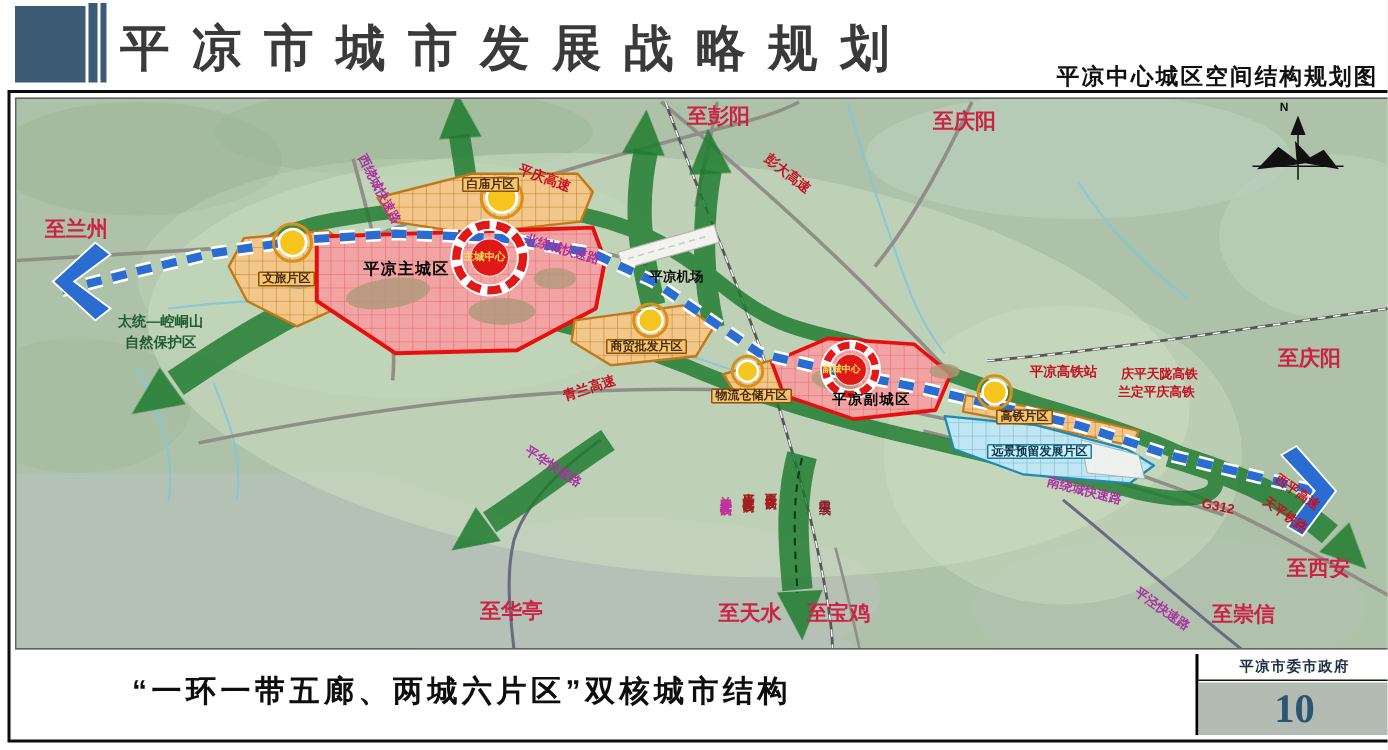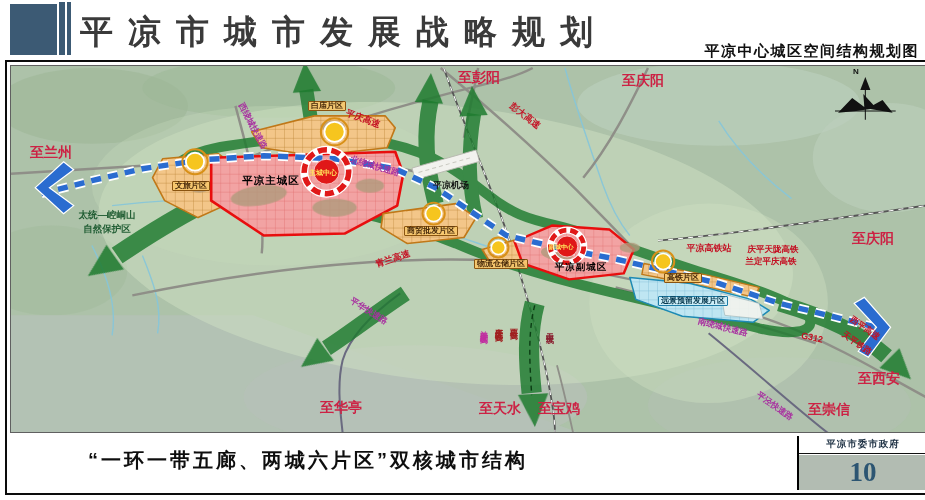--- a/index.html
+++ b/index.html
@@ -254,21 +254,21 @@
       <span class="lbl red" style="left:760px;top:195px;font-size:8.5px;">兰定平庆高铁</span>
       <span class="lbl vert" style="left:472px;top:258px;color:#c030a0;">兰定平庆高铁</span>
       <span class="lbl vert" style="left:487px;top:256px;color:#a02020;">庆平天陇高铁</span>
       <span class="lbl vert" style="left:502px;top:256px;color:#a02020;">西平高铁</span>
       <span class="lbl vert" style="left:538px;top:260px;color:#8a2030;">宝中二线</span>
 
       <span class="lbl red" style="left:662px;top:182px;font-size:9px;margin-left:36px;">平凉高铁站</span>
       <span class="lbl blk" style="left:440px;top:119px;font-size:9px;">平凉机场</span>
 
       <span class="lbl box" style="left:180px;top:120px;">文旅片区</span>
-      <span class="lbl box" style="left:316px;top:40px;">白庙片区</span>
+      <span class="lbl box" style="left:316px;top:57px;">白庙片区</span>
       <span class="lbl box" style="left:420px;top:165px;">商贸批发片区</span>
       <span class="lbl box" style="left:490px;top:198px;">物流仓储片区</span>
       <span class="lbl box" style="left:672px;top:212px;">高铁片区</span>
       <span class="lbl box box-cyan" style="left:682px;top:235px;">远景预留发展片区</span>
 
       <span class="lbl citylabel" style="left:260px;top:114px;">平凉主城区</span>
       <span class="lbl citylabel" style="left:570px;top:201px;font-size:9.5px;">平凉副城区</span>
       <span class="lbl center-txt" style="left:312px;top:106px;">主城中心</span>
       <span class="lbl center-txt" style="left:550px;top:181px;font-size:6.3px;">副城中心</span>
 

